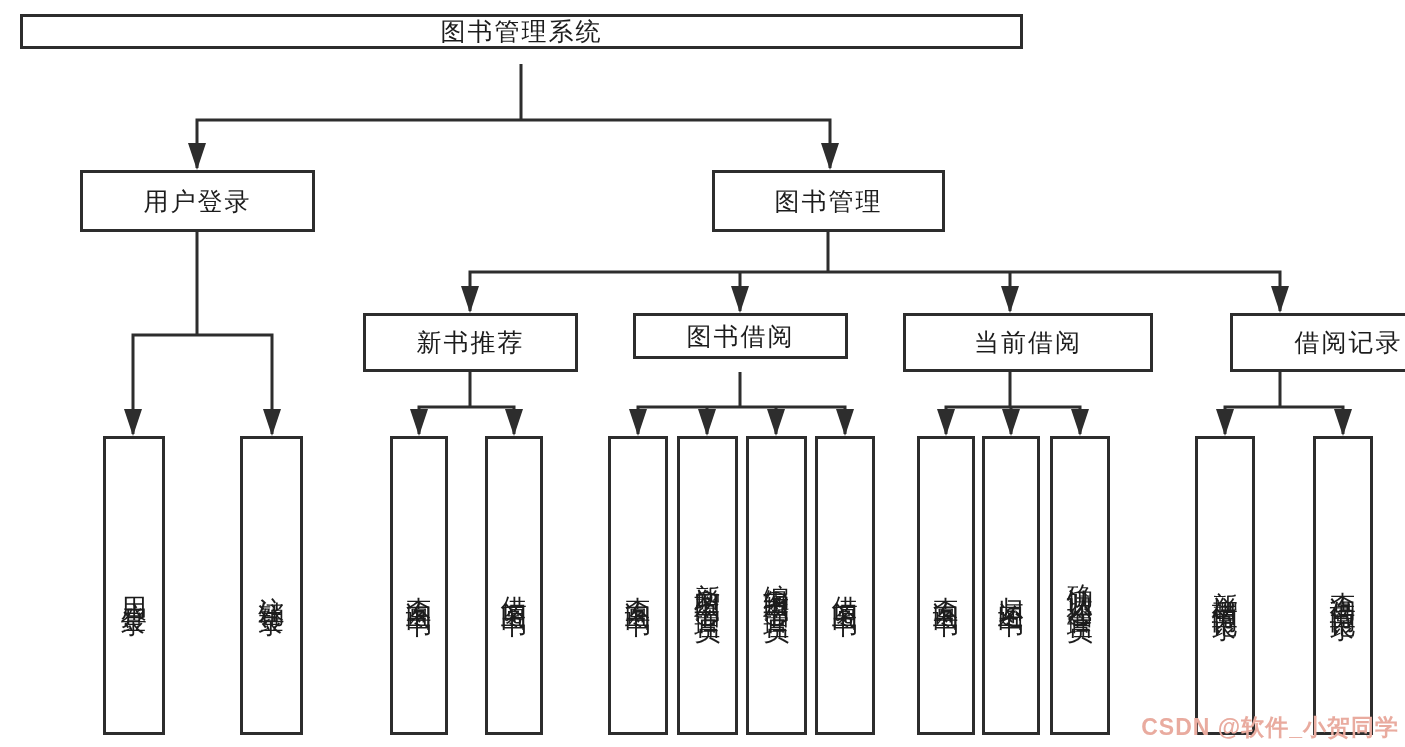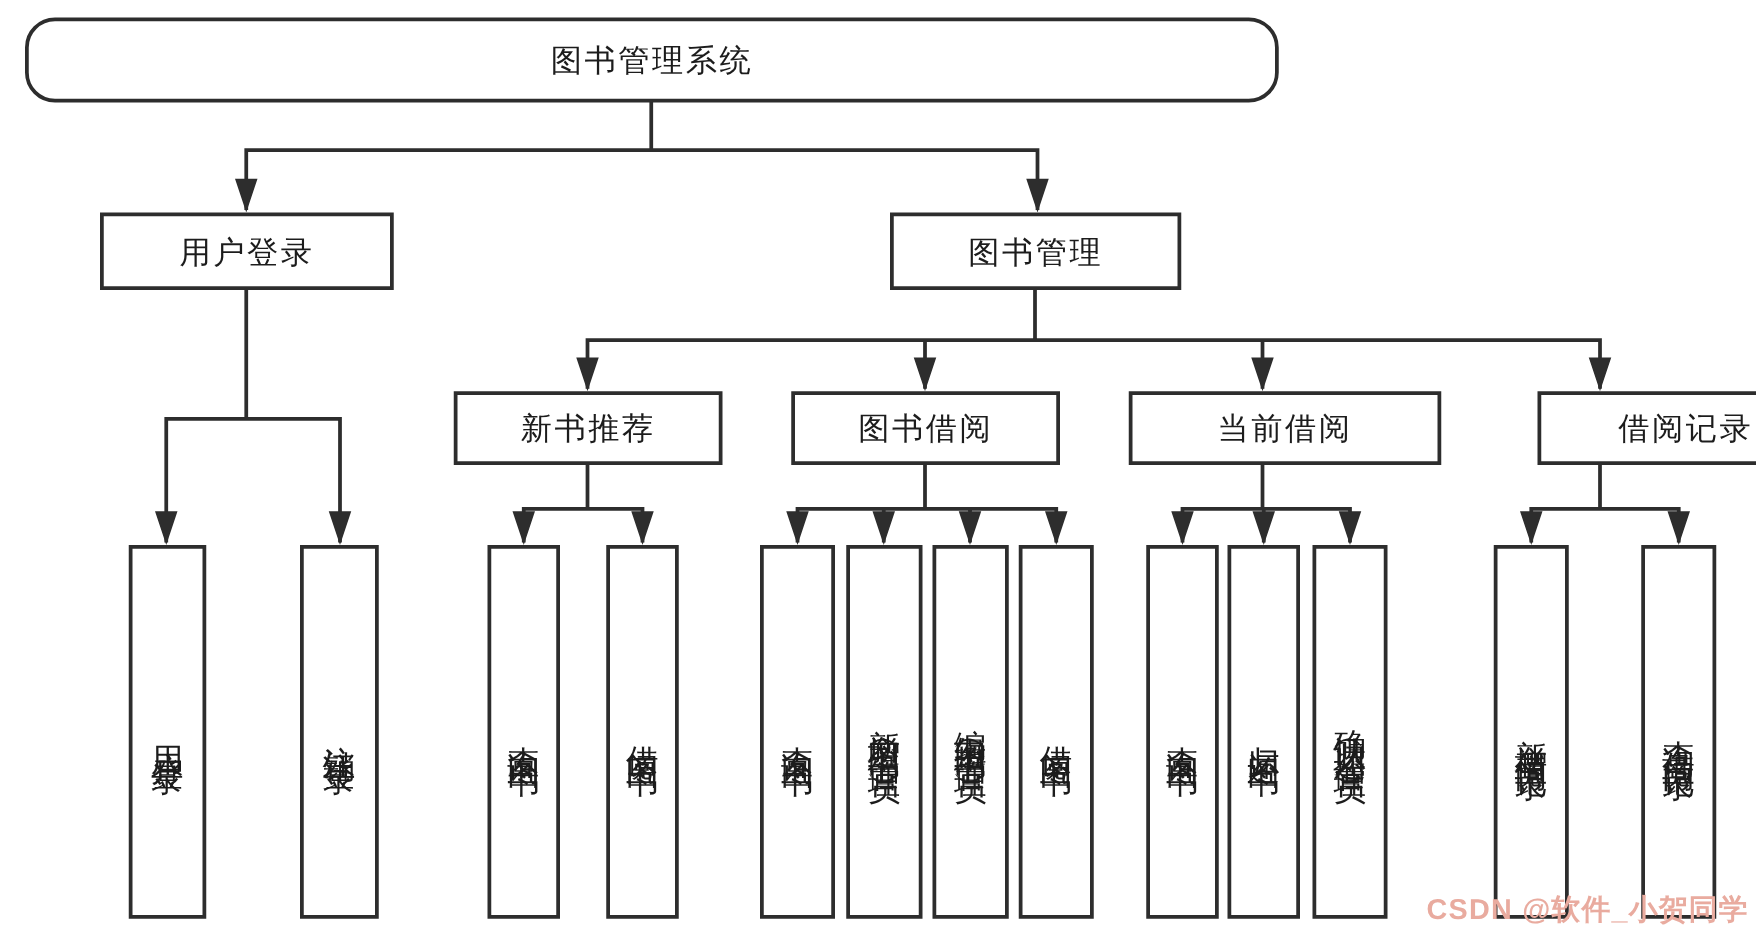--- a/index.html
+++ b/index.html
@@ -98,27 +98,27 @@
       M698 409 L716 409 L707 436 Z
       M767 409 L785 409 L776 436 Z
       M836 409 L854 409 L845 436 Z
       M937 409 L955 409 L946 436 Z
       M1002 409 L1020 409 L1011 436 Z
       M1071 409 L1089 409 L1080 436 Z
       M1216 409 L1234 409 L1225 436 Z
       M1334 409 L1352 409 L1343 436 Z"></path>
   </svg>
 
-  <div class="node h" style="left:20px; top:14px; width:1003px; height:68px;border-radius:24px;">图书管理系统</div>
+  <div class="node h" style="left:20px; top:14px; width:1003px; height:35px;">图书管理系统</div>
 
   <div class="node h" style="left:80px; top:170px; width:235px; height:62px;">用户登录</div>
   <div class="node h" style="left:712px; top:170px; width:233px; height:62px;">图书管理</div>
 
   <div class="node h" style="left:363px; top:313px; width:215px; height:59px;">新书推荐</div>
-  <div class="node h" style="left:633px; top:313px; width:215px; height:59px;">图书借阅</div>
+  <div class="node h" style="left:633px; top:313px; width:215px; height:46px;">图书借阅</div>
   <div class="node h" style="left:903px; top:313px; width:250px; height:59px;">当前借阅</div>
   <div class="node h" style="left:1230px; top:313px; width:237px; height:59px;">借阅记录</div>
 
   <div class="node v" style="left:103px; top:436px; width:62px; height:299px;">用户登录</div>
   <div class="node v" style="left:240px; top:436px; width:63px; height:299px;">注销登录</div>
 
   <div class="node v" style="left:390px; top:436px; width:58px; height:299px;">查询图书</div>
   <div class="node v" style="left:485px; top:436px; width:58px; height:299px;">借阅图书</div>
 
   <div class="node v" style="left:608px; top:436px; width:60px; height:299px;">查询图书</div>

